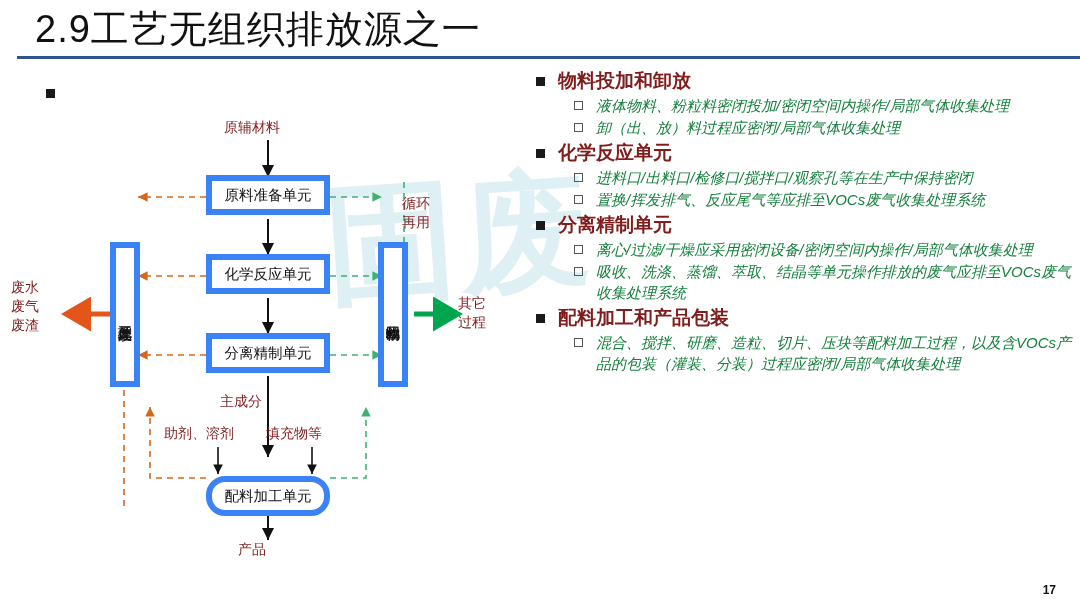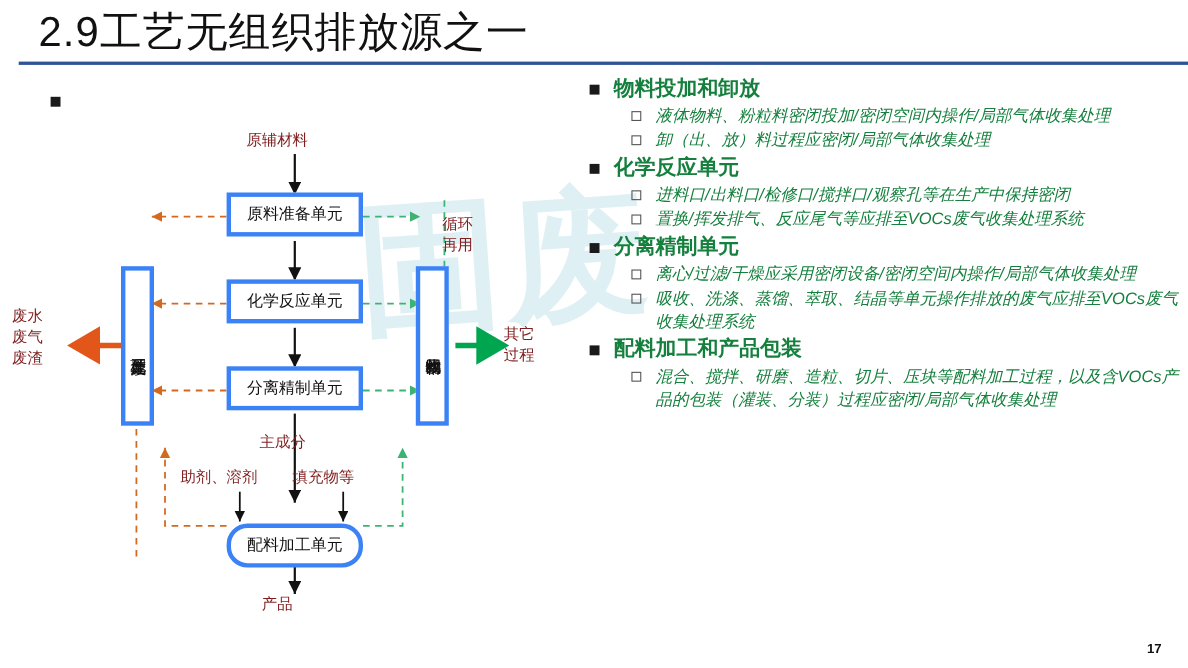--- a/index.html
+++ b/index.html
@@ -36,40 +36,40 @@
     display:inline-block;width:9px;height:9px;background:#1a1a1a;
     margin-right:12px;vertical-align:middle;
   }
   #left-heading{
     position:absolute;left:46px;top:18px;
     font-size:21px;font-weight:bold;white-space:nowrap;
   }
   
   .node{
     position:absolute;box-sizing:border-box;
-    background:#ffffff;border:4px solid #3b82f6;
+    background:#ffffff;border:6px solid #3b82f6;
     display:flex;align-items:center;justify-content:center;
     text-align:center;font-size:14.5px;line-height:20px;
     color:#111;
   }
   .lbl{
     position:absolute;font-size:14px;line-height:19px;color:#7f1d1d;
     text-align:left;white-space:nowrap;
   }
   .lbl.multi{white-space:normal;}
   
   #flow-svg{position:absolute;left:0;top:0;width:520px;height:545px;}
   
   #right-col{
     position:absolute;left:518px;top:68px;width:560px;height:520px;
   }
   .r-item{position:relative;margin-bottom:2px;}
   .r-head{
     font-size:19px;font-weight:bold;line-height:26px;
-    padding-left:40px;position:relative;color:#15803d;
+    padding-left:40px;position:relative;color:#7f1d1d;
   }
   .r-head .sq{
     position:absolute;left:18px;top:9px;width:9px;height:9px;background:#1a1a1a;
   }
   .r-sub{
     font-size:15px;line-height:21px;color:#15803d;
     padding-left:78px;position:relative;margin-top:1px;font-style:italic;
   }
   .r-sub .hollow{
     position:absolute;left:56px;top:6px;width:7px;height:7px;
@@ -164,21 +164,21 @@
   </div>
 
   <div class="lbl" style="left:224px;top:56px;width:100px;">原辅材料</div>
 
   <div class="lbl multi" style="left:402px;top:132px;width:40px;">循环<br>再用</div>
 
   <div class="lbl multi" style="left:11px;top:216px;width:42px;">废水<br>废气<br>废渣</div>
 
   <div class="lbl multi" style="left:458px;top:232px;width:44px;">其它<br>过程</div>
 
-  <div class="lbl" style="left:236px;top:330px;width:72px;">主成分</div>
+  <div class="lbl" style="left:220px;top:330px;width:72px;font-family:Liberation Serif, serif;">主成分</div>
 
   <div class="lbl" style="left:164px;top:362px;width:110px;">助剂、溶剂</div>
 
   <div class="lbl" style="left:266px;top:362px;width:110px;">填充物等</div>
 
   <div class="lbl" style="left:238px;top:478px;width:64px;">产品</div>
 </div>
 
 <div id="right-col">
 

